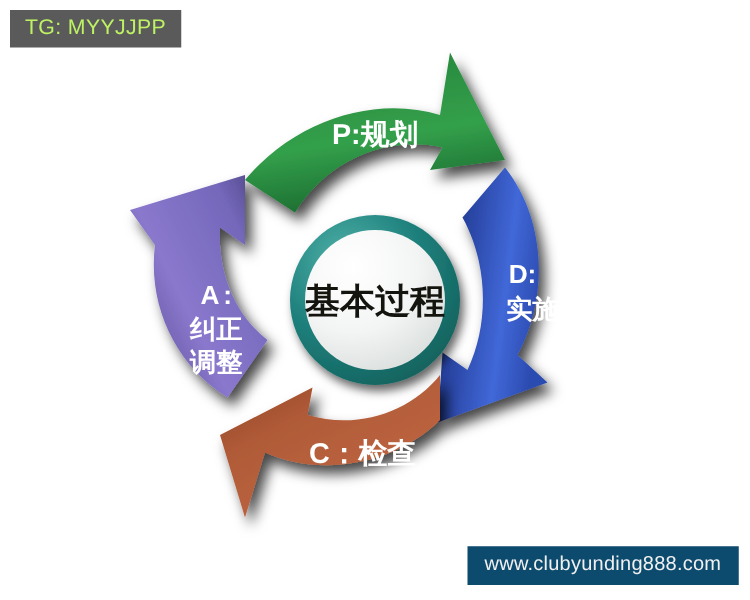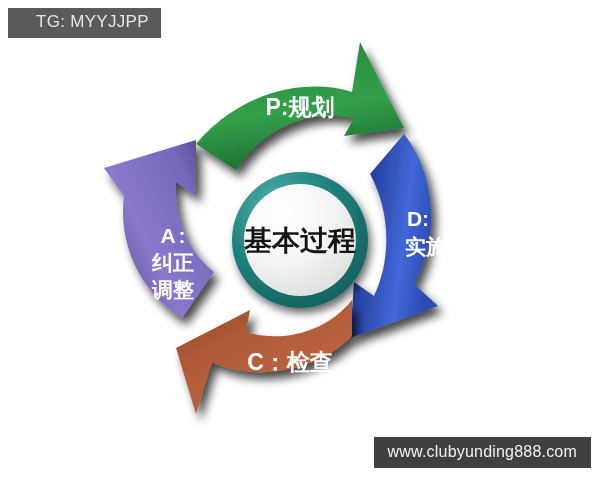--- a/index.html
+++ b/index.html
@@ -21,35 +21,35 @@
     top: 0;
     width: 600px;
     height: 480px;
   }
 
   .tag-badge {
     position: absolute;
     left: 8px;
     top: 8px;
     background: #5a5a5a;
-    color: #e5e5e5;
+    color: #bef264;
     font-size: 17px;
     font-family: "Liberation Sans", "DejaVu Sans", sans-serif;
-    padding: 5px 12px 6px 28px;
+    padding: 5px 12px 6px 12px;
     letter-spacing: 0.3px;
     line-height: 1.1;
     white-space: nowrap;
     z-index: 20;
   }
 
   .watermark {
     position: absolute;
     right: 9px;
     bottom: 12px;
-    background: #404040;
+    background: #0c4a6e;
     color: #f0f0f0;
     font-size: 16px;
     font-family: "Liberation Sans", "DejaVu Sans", sans-serif;
     padding: 6px 14px 7px 14px;
     letter-spacing: 0.2px;
     line-height: 1.1;
     white-space: nowrap;
     z-index: 20;
   }
 

